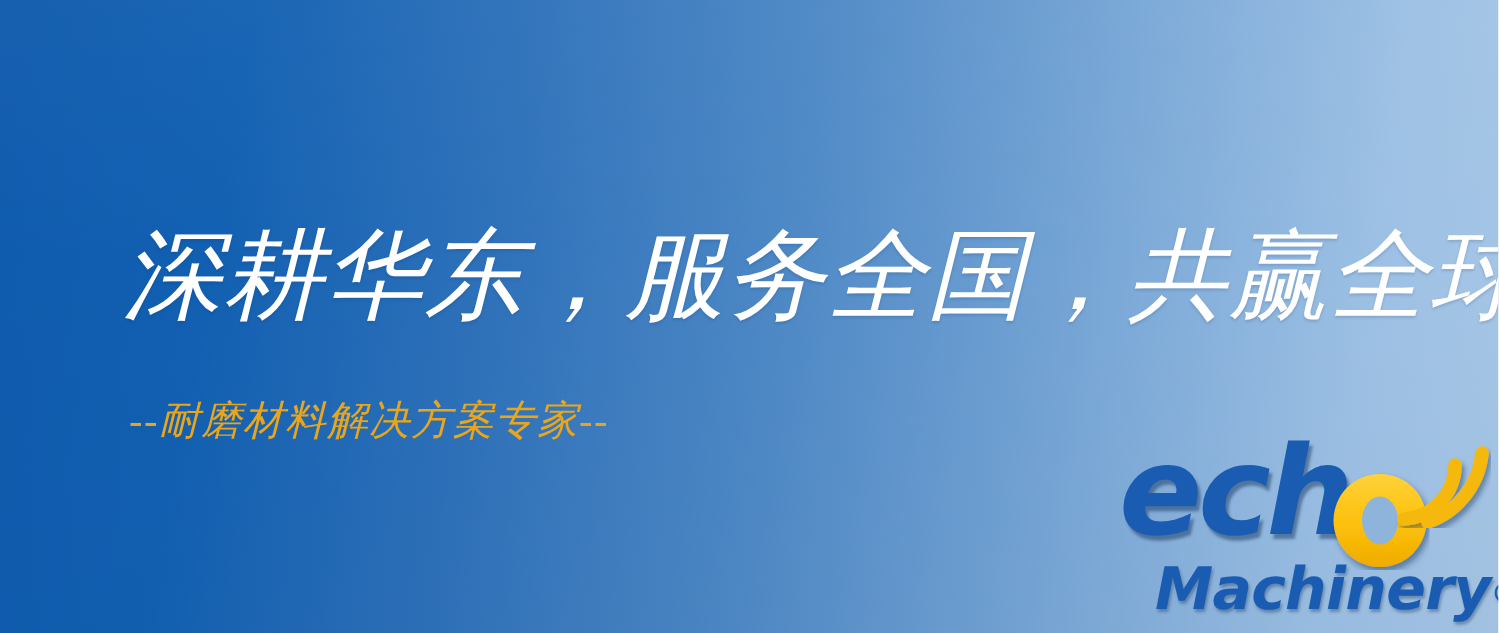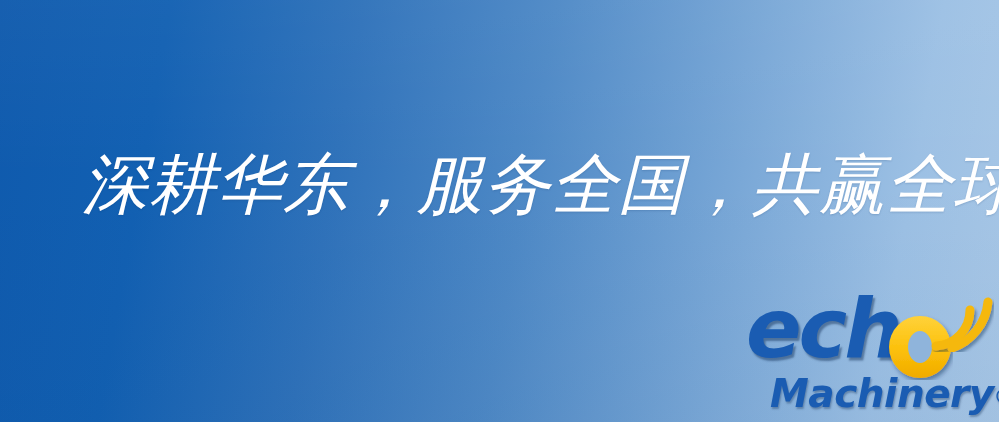--- a/index.html
+++ b/index.html
@@ -134,20 +134,21 @@
     letter-spacing: 0;
   }
 </style>
 </head>
 <body>
 
 <div id="banner">
 
   <div class="headline">深耕华东，服务全国，共赢全球</div>
 
+  <div class="subtitle">--耐磨材料解决方案专家--</div>
 
   <div class="logo">
 
     <div class="logo-wordmark">
 
       <span class="logo-echo-text">ech</span>
 
       <svg class="logo-o" viewBox="0 0 66 66">
         <defs>
           <filter id="oshadow" x="-40%" y="-40%" width="190%" height="190%">

